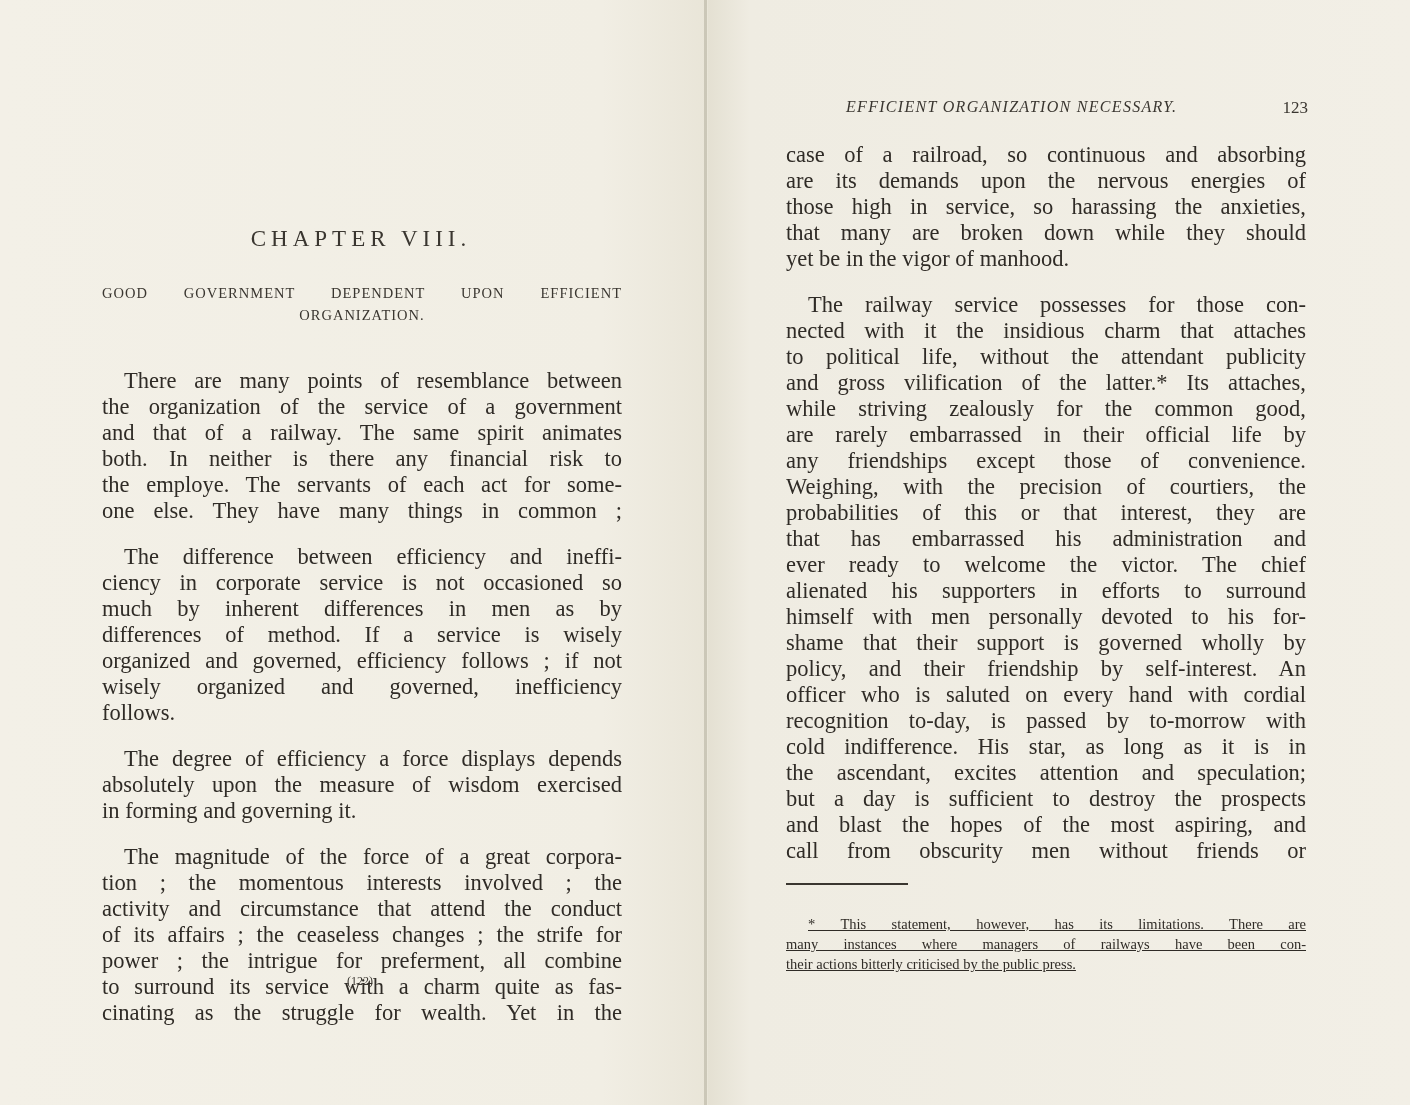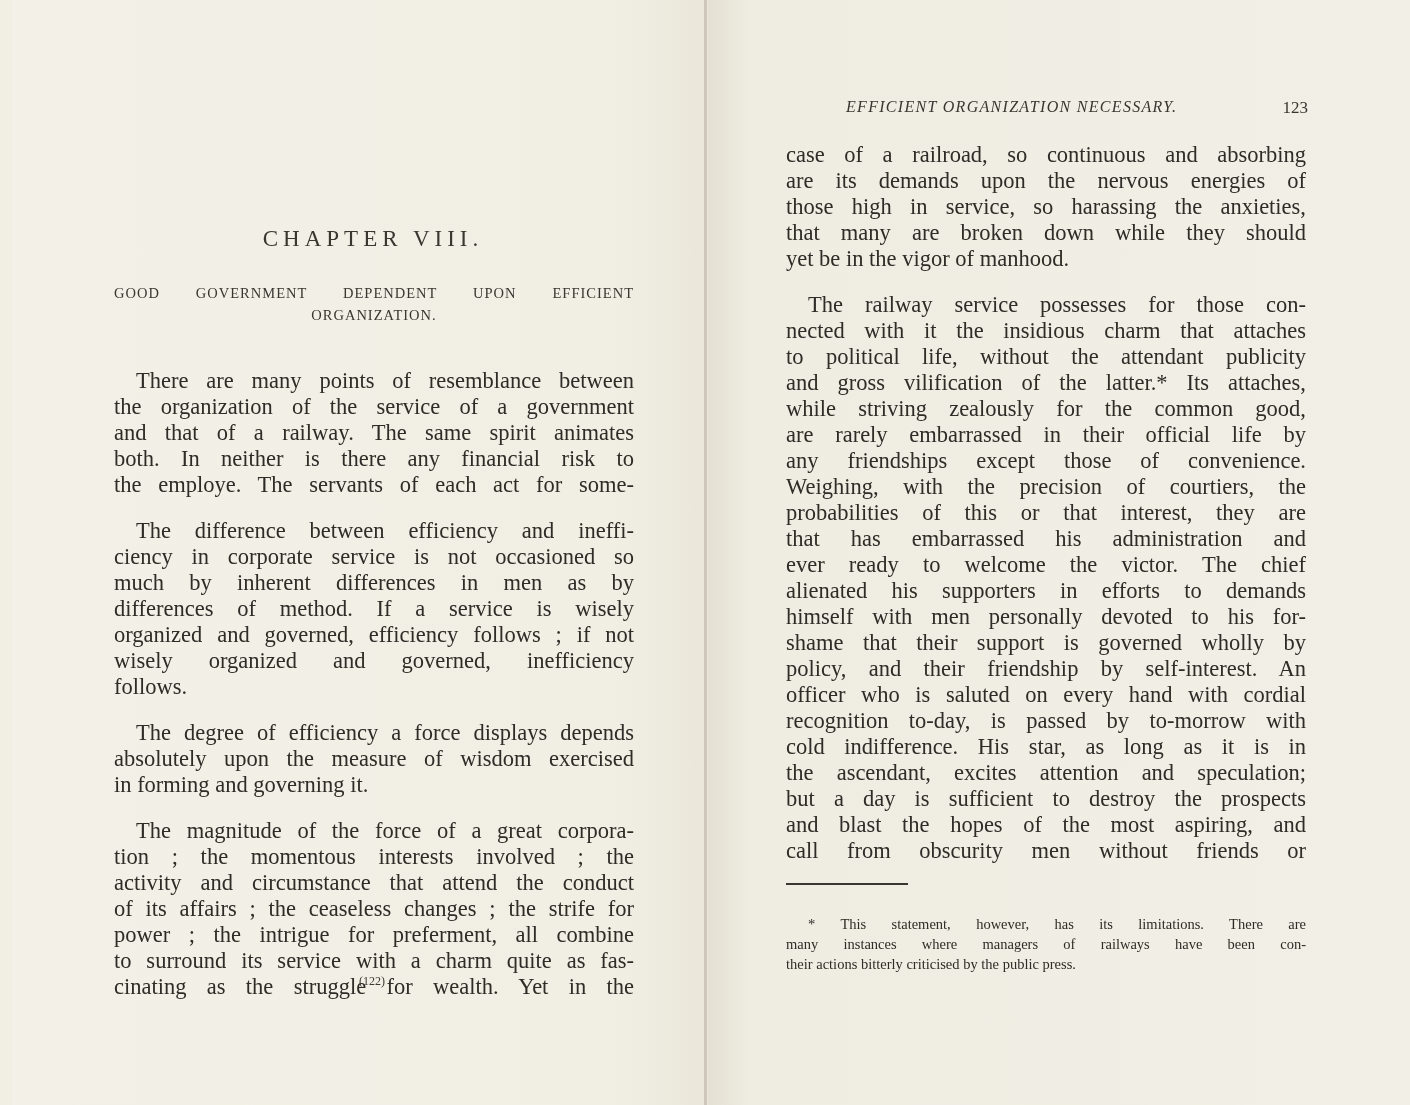--- a/index.html
+++ b/index.html
@@ -4,21 +4,21 @@
 <style>
   html, body { margin:0; padding:0; }
   body {
     width:1410px; height:1105px; overflow:hidden;
     background:#f1eee3;
     font-family:"DejaVu Serif", "Liberation Serif", serif;
     color:#2f2b26;
     position:relative;
   }
   .page { position:absolute; top:0; height:1105px; }
-  .left-page { left:12px; width:708px; background:linear-gradient(to right,#f3f0e7 0%,#f1eee4 85%,#e9e5d8 100%); }
+  .left-page { left:0; width:708px; background:linear-gradient(to right,#f3f0e7 0%,#f1eee4 85%,#e9e5d8 100%); }
   .right-page { left:708px; width:702px; background:linear-gradient(to right,#e4e0d2 0%,#efece2 6%,#f2efe6 100%); }
   .gutter { position:absolute; left:704px; top:0; width:3px; height:1105px; background:#b8b3a2; opacity:.6; }
   .chapter {
     position:absolute; left:100px; width:522px; top:226px; text-align:center;
     font-family:"Liberation Serif", serif; font-size:23px; letter-spacing:5px; color:#3a3630;
   }
   .subtitle {
     position:absolute; left:102px; width:520px; top:282px;
     font-family:"Liberation Serif", serif; font-size:14.5px; letter-spacing:1px; color:#3a3630;
     line-height:22px;
@@ -41,37 +41,38 @@
   .running-head {
     position:absolute; left:846px; top:98px; width:462px;
     font-family:Liberation Serif, serif; font-size:16px; font-style:italic; letter-spacing:1.3px; color:#3a3630;
   }
   .running-head .num { position:absolute; right:0; font-style:normal; letter-spacing:0; font-size:17px; }
   .footnote-rule { position:absolute; left:786px; top:883px; width:122px; height:1.5px; background:#3a3630; }
   .footnote {
     position:absolute; left:786px; width:520px; top:894px;
     font-family:"Liberation Serif", serif; font-size:14.5px; line-height:20px; color:#2f2b26;
   }
-  .footnote .line { height:20px; }
+  .footnote .line { height:20px;text-decoration:underline; }
 </style>
 </head>
 <body>
 
 <div class="page left-page">
   <div class="chapter">CHAPTER VIII.</div>
   <div class="subtitle">
     <div class="l1">GOOD GOVERNMENT DEPENDENT UPON EFFICIENT</div>
     <div class="l2">ORGANIZATION.</div>
   </div>
   <div class="body left-body" id="left-body">
       <span class="line indent">There are many points of resemblance between</span>
       <span class="line">the organization of the service of a government</span>
       <span class="line">and that of a railway. The same spirit animates</span>
       <span class="line">both. In neither is there any financial risk to</span>
       <span class="line">the employe. The servants of each act for some-</span>
+      <span class="line">one else. They have many things in common ;</span>
       <span class="line indent">The difference between efficiency and ineffi-</span>
       <span class="line">ciency in corporate service is not occasioned so</span>
       <span class="line">much by inherent differences in men as by</span>
       <span class="line">differences of method. If a service is wisely</span>
       <span class="line">organized and governed, efficiency follows ; if not</span>
       <span class="line">wisely organized and governed, inefficiency</span>
       <span class="line last">follows.</span>
       <span class="line indent">The degree of efficiency a force displays depends</span>
       <span class="line">absolutely upon the measure of wisdom exercised</span>
       <span class="line last">in forming and governing it.</span>
@@ -103,21 +104,21 @@
     <span class="line">nected with it the insidious charm that attaches</span>
     <span class="line">to political life, without the attendant publicity</span>
     <span class="line">and gross vilification of the latter.* Its attaches,</span>
     <span class="line">while striving zealously for the common good,</span>
     <span class="line">are rarely embarrassed in their official life by</span>
     <span class="line">any friendships except those of convenience.</span>
     <span class="line">Weighing, with the precision of courtiers, the</span>
     <span class="line">probabilities of this or that interest, they are</span>
     <span class="line">that has embarrassed his administration and</span>
     <span class="line">ever ready to welcome the victor. The chief</span>
-    <span class="line">alienated his supporters in efforts to demands</span>
+    <span class="line">alienated his supporters in efforts to surround</span>
     <span class="line">himself with men personally devoted to his for-</span>
     <span class="line">shame that their support is governed wholly by</span>
     <span class="line">policy, and their friendship by self-interest. An</span>
     <span class="line">officer who is saluted on every hand with cordial</span>
     <span class="line">recognition to-day, is passed by to-morrow with</span>
     <span class="line">cold indifference. His star, as long as it is in</span>
     <span class="line">the ascendant, excites attention and speculation;</span>
     <span class="line">but a day is sufficient to destroy the prospects</span>
     <span class="line">and blast the hopes of the most aspiring, and</span>
     <span class="line">call from obscurity men without friends or</span>

